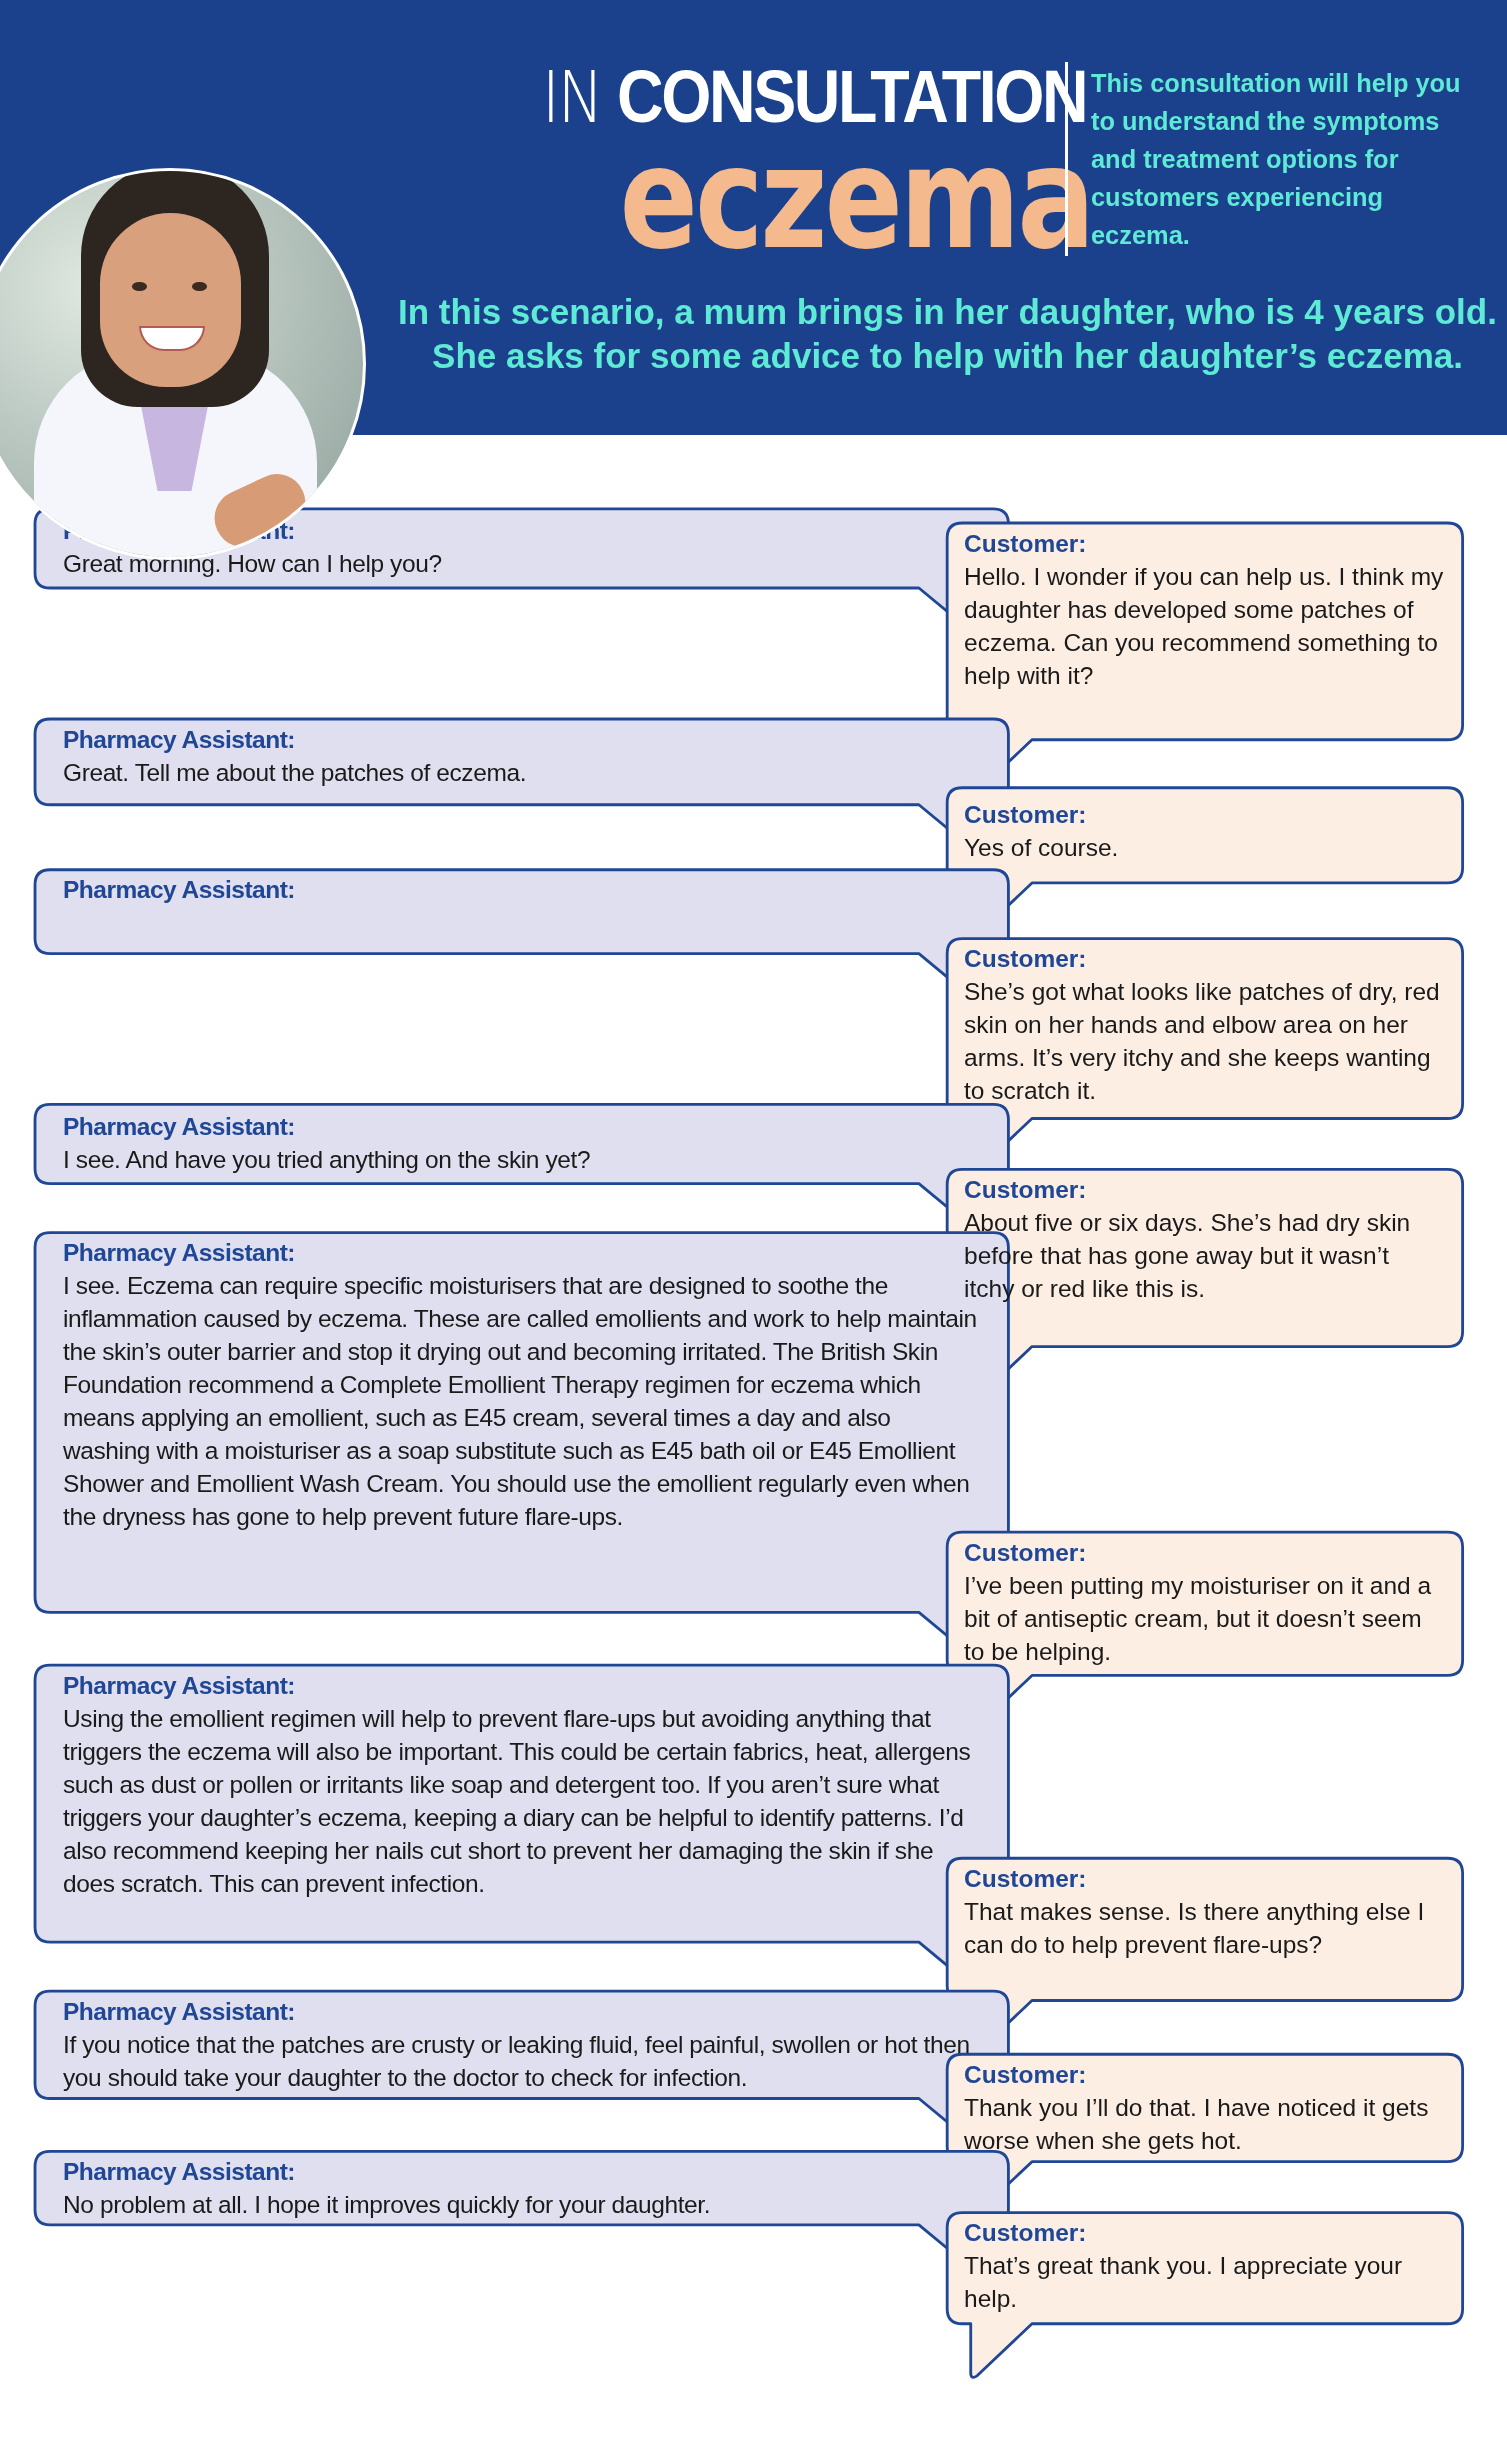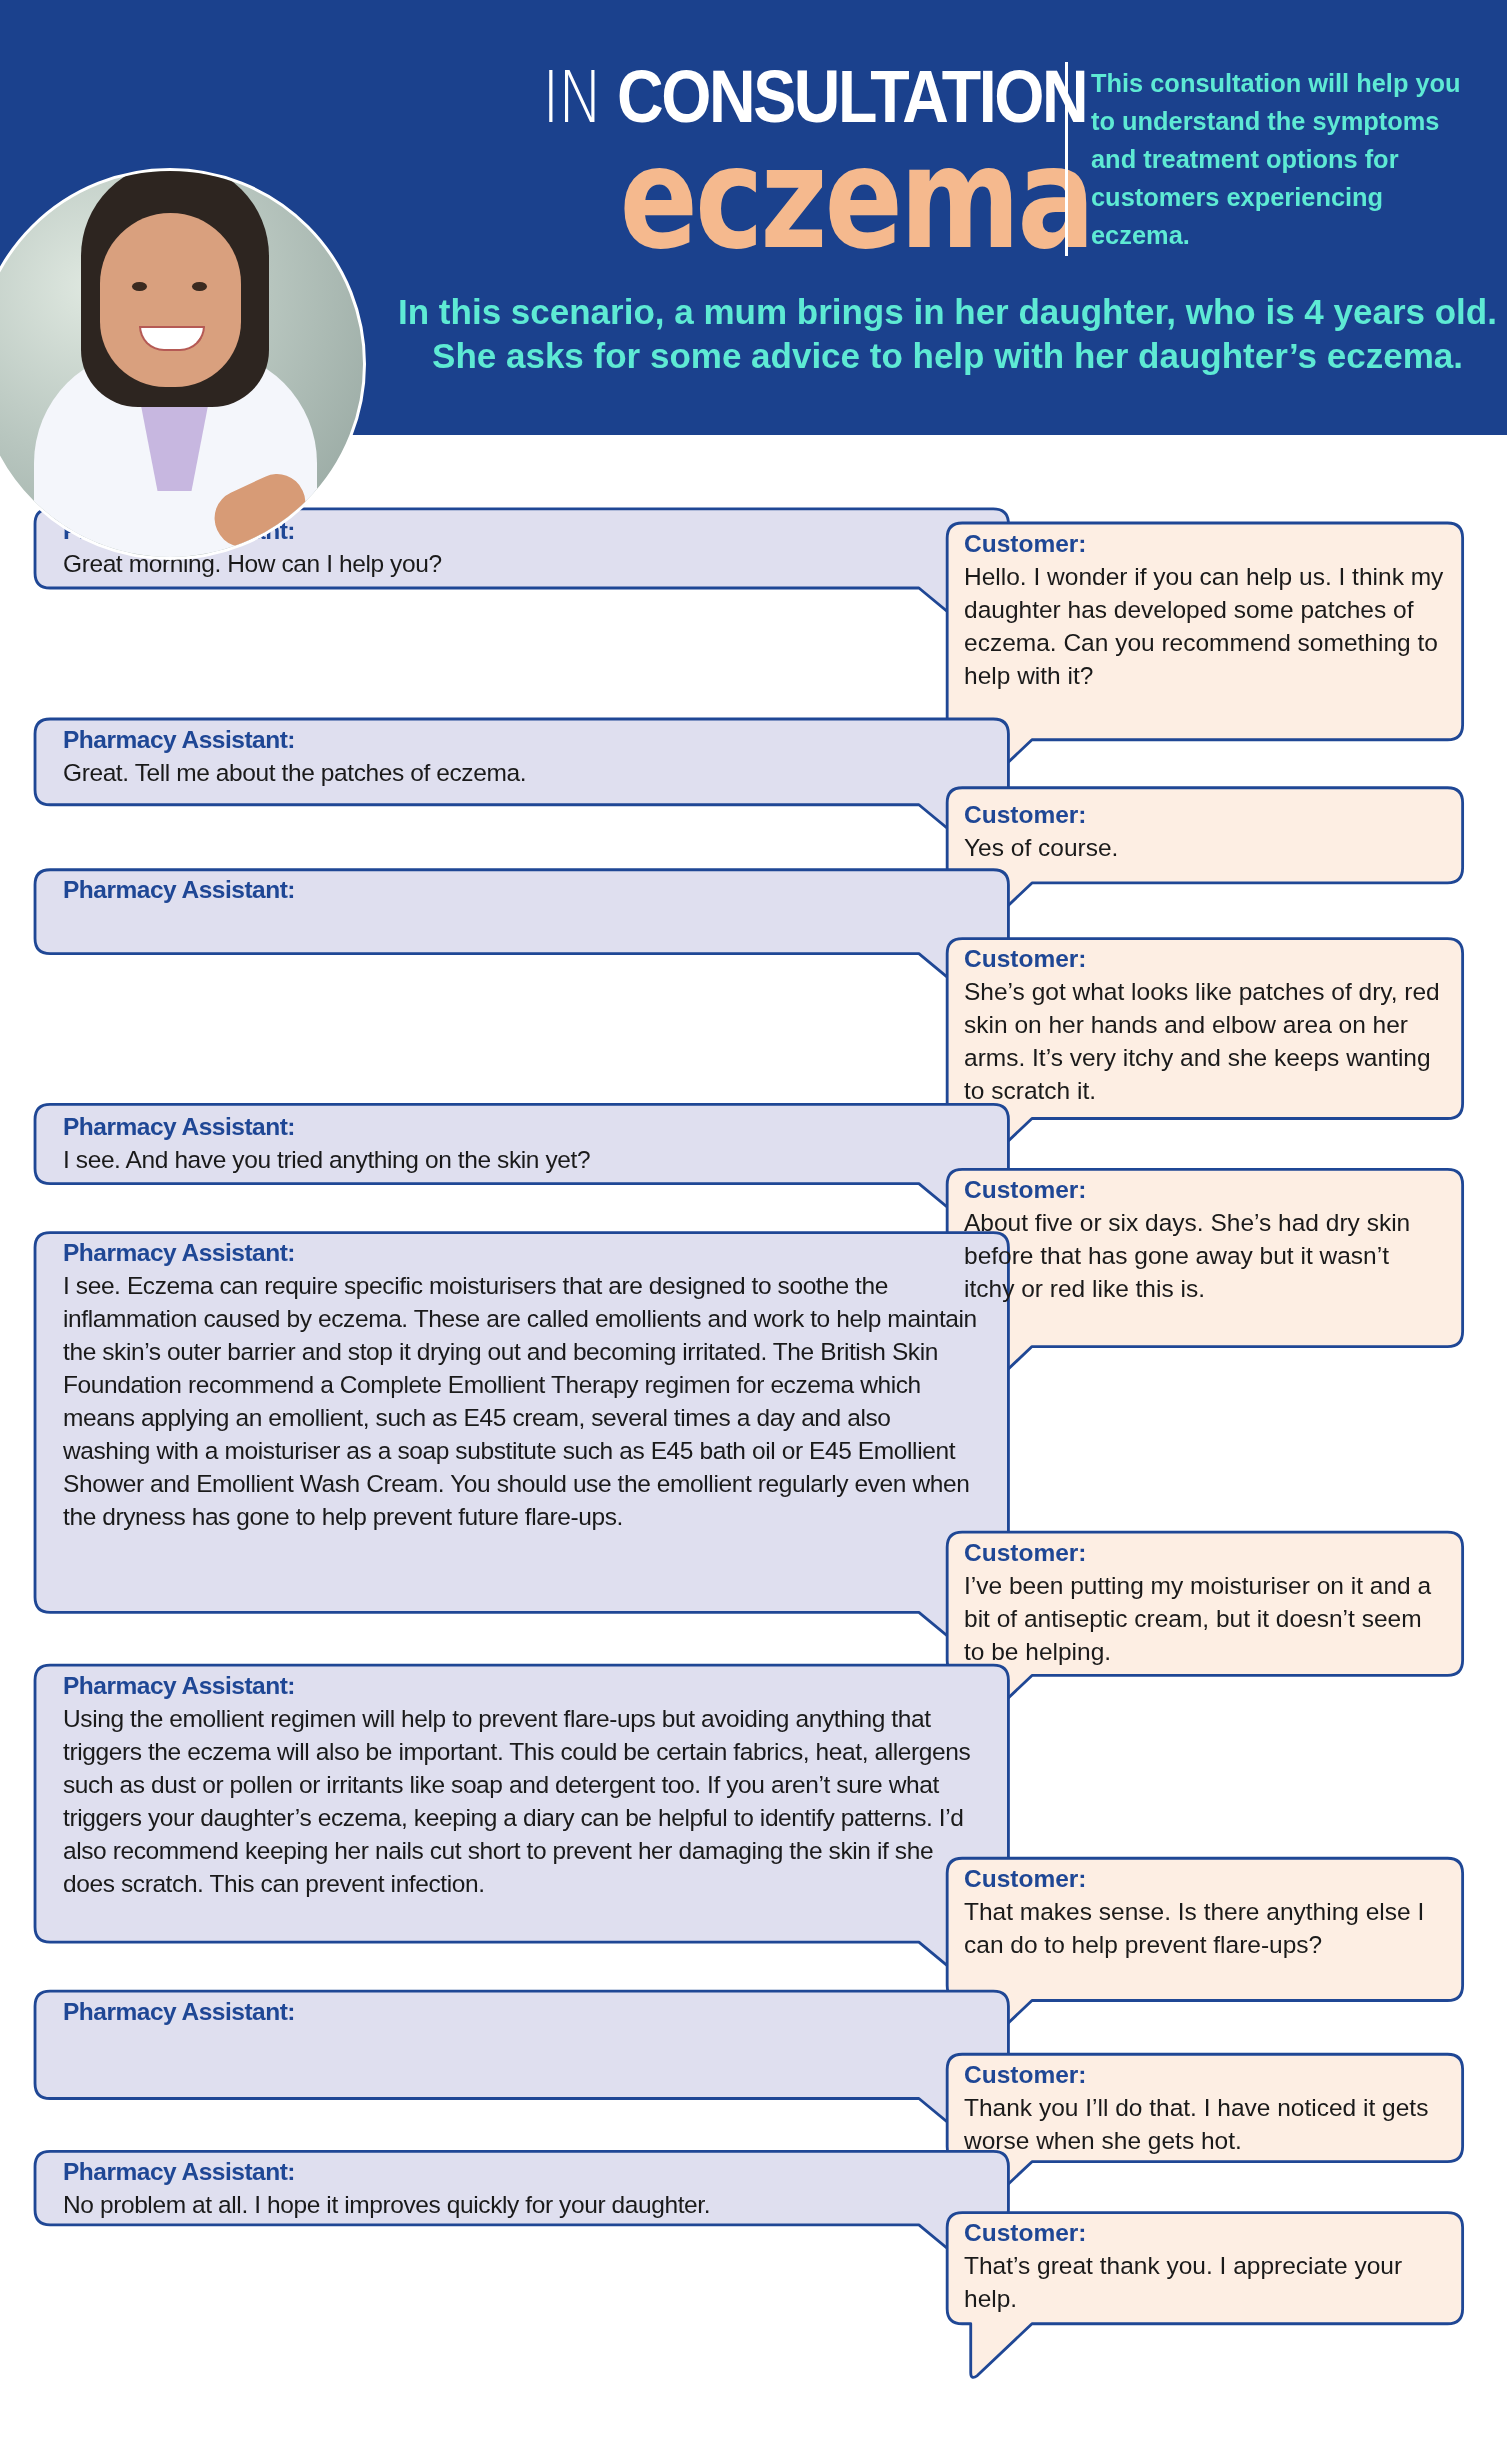--- a/index.html
+++ b/index.html
@@ -168,18 +168,18 @@
     <div class="bubble-text pa" style="left: 63px; width: 917px; top: 724px;"><span class="speaker" style="color: rgb(31, 71, 149);">Pharmacy Assistant:</span><span class="msg">Great. Tell me about the patches of eczema.</span></div>
     <div class="bubble-text cu" style="left: 964px; width: 482px; top: 799px;"><span class="speaker" style="color: rgb(31, 71, 149);">Customer:</span><span class="msg">Yes of course.</span></div>
     <div class="bubble-text pa" style="left: 63px; width: 917px; top: 874px;"><span class="speaker" style="color: rgb(31, 71, 149);">Pharmacy Assistant:</span></div>
     <div class="bubble-text cu" style="left: 964px; width: 482px; top: 943px;"><span class="speaker" style="color: rgb(31, 71, 149);">Customer:</span><span class="msg">She’s got what looks like patches of dry, red skin on her hands and elbow area on her arms. It’s very itchy and she keeps wanting to scratch it.</span></div>
     <div class="bubble-text pa" style="left: 63px; width: 917px; top: 1111px;"><span class="speaker" style="color: rgb(31, 71, 149);">Pharmacy Assistant:</span><span class="msg">I see. And have you tried anything on the skin yet?</span></div>
     <div class="bubble-text cu" style="left: 964px; width: 482px; top: 1174px;"><span class="speaker" style="color: rgb(31, 71, 149);">Customer:</span><span class="msg">About five or six days. She’s had dry skin before that has gone away but it wasn’t itchy or red like this is.</span></div>
     <div class="bubble-text pa" style="left: 63px; width: 917px; top: 1237px;"><span class="speaker" style="color: rgb(31, 71, 149);">Pharmacy Assistant:</span><span class="msg">I see. Eczema can require specific moisturisers that are designed to soothe the inflammation caused by eczema. These are called emollients and work to help maintain the skin’s outer barrier and stop it drying out and becoming irritated. The British Skin Foundation recommend a Complete Emollient Therapy regimen for eczema which means applying an emollient, such as E45 cream, several times a day and also washing with a moisturiser as a soap substitute such as E45 bath oil or E45 Emollient Shower and Emollient Wash Cream. You should use the emollient regularly even when the dryness has gone to help prevent future flare-ups.</span></div>
     <div class="bubble-text cu" style="left: 964px; width: 482px; top: 1537px;"><span class="speaker" style="color: rgb(31, 71, 149);">Customer:</span><span class="msg">I’ve been putting my moisturiser on it and a bit of antiseptic cream, but it doesn’t seem to be helping.</span></div>
     <div class="bubble-text pa" style="left: 63px; width: 917px; top: 1670px;"><span class="speaker" style="color: rgb(31, 71, 149);">Pharmacy Assistant:</span><span class="msg">Using the emollient regimen will help to prevent flare-ups but avoiding anything that triggers the eczema will also be important. This could be certain fabrics, heat, allergens such as dust or pollen or irritants like soap and detergent too. If you aren’t sure what triggers your daughter’s eczema, keeping a diary can be helpful to identify patterns. I’d also recommend keeping her nails cut short to prevent her damaging the skin if she does scratch. This can prevent infection.</span></div>
     <div class="bubble-text cu" style="left: 964px; width: 482px; top: 1863px;"><span class="speaker" style="color: rgb(31, 71, 149);">Customer:</span><span class="msg">That makes sense. Is there anything else I can do to help prevent flare-ups?</span></div>
-    <div class="bubble-text pa" style="left: 63px; width: 917px; top: 1996px;"><span class="speaker" style="color: rgb(31, 71, 149);">Pharmacy Assistant:</span></div>
+    <div class="bubble-text pa" style="left: 63px; width: 917px; top: 1996px;"><span class="speaker" style="color: rgb(31, 71, 149);">Pharmacy Assistant:</span><span class="msg">If you notice that the patches are crusty or leaking fluid, feel painful, swollen or hot then you should take your daughter to the doctor to check for infection.</span></div>
     <div class="bubble-text cu" style="left: 964px; width: 482px; top: 2059px;"><span class="speaker" style="color: rgb(31, 71, 149);">Customer:</span><span class="msg">Thank you I’ll do that. I have noticed it gets worse when she gets hot.</span></div>
     <div class="bubble-text pa" style="left: 63px; width: 917px; top: 2156px;"><span class="speaker" style="color: rgb(31, 71, 149);">Pharmacy Assistant:</span><span class="msg">No problem at all. I hope it improves quickly for your daughter.</span></div>
     <div class="bubble-text cu" style="left: 964px; width: 482px; top: 2217px;"><span class="speaker" style="color: rgb(31, 71, 149);">Customer:</span><span class="msg">That’s great thank you. I appreciate your help.</span></div>
   </div>
 
 
 </body></html>

